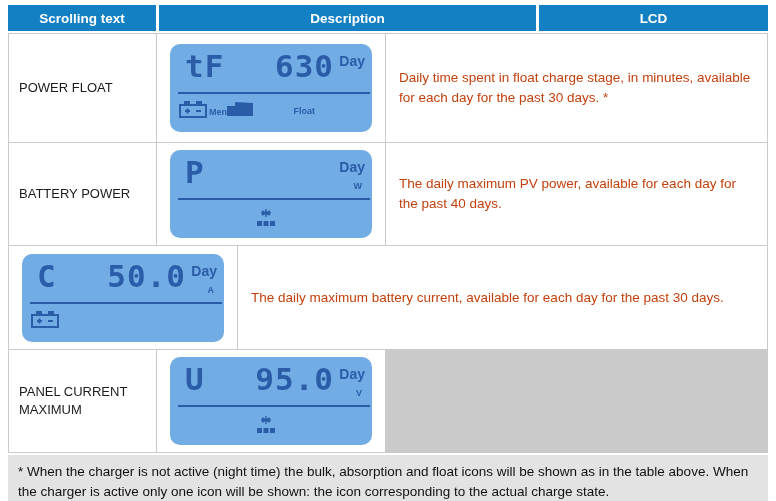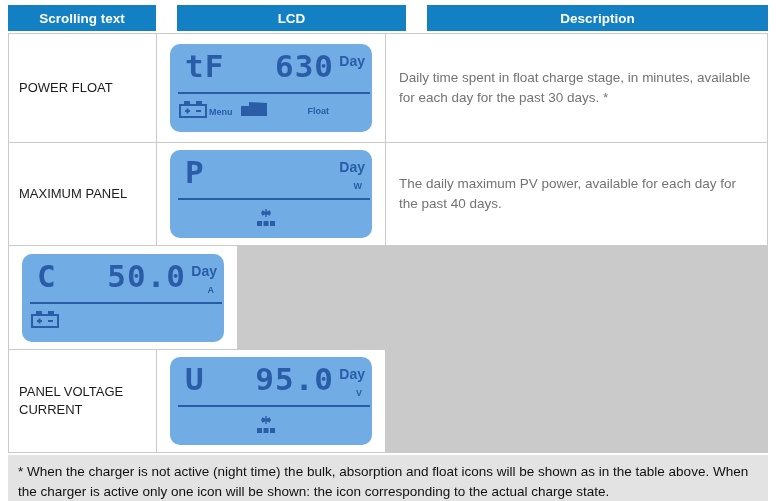--- a/index.html
+++ b/index.html
@@ -1,64 +1,64 @@
 <!DOCTYPE html>
 <html><head>
 <meta charset="utf-8">
 <style>
   * { box-sizing: border-box; margin: 0; padding: 0; }
   html,body { width: 776px; height: 501px; background:#fff; overflow:hidden; }
   body { font-family: "Liberation Sans", sans-serif; padding: 5px 8px 0 8px; }
 
   
-  .thead { display:flex; gap:21px; margin-bottom:2px;border-radius:8px; }
+  .thead { display:flex; gap:3px; margin-bottom:2px;border-radius:8px; }
   .th { background:#1380C4; color:#fff; font-weight:bold; font-size:13.5px;
         height:26px; display:flex; align-items:center; justify-content:center; }
   .th.c1 { width:148px; }
   .th.c2 { width:229px; }
   .th.c3 { flex:1; }
 
   
   .tbody { border:1px solid #cacaca; background:#cacaca; display:flex; flex-direction:column; gap:1px; }
   .row { display:flex; gap:1px; background:#cacaca; }
   .cell { background:#fff; display:flex; align-items:center; }
   .c1cell { width:147px; padding:6px 6px 6px 10px; font-size:13px; color:#1c1c1c; line-height:1.35; }
   .c2cell { width:228px; justify-content:center; }
-  .c3cell { flex:1; padding:6px 14px 6px 13px; font-size:13.5px; color:#737373; line-height:1.45; }
+  .c3cell { flex:1; padding:6px 14px 6px 13px; font-size:13.5px; color:#c2410c; line-height:1.45; }
   .h110 { height:108px; } .h103 { height:102px; } .h104 { height:103px; }
 
   
   .lcd { position:relative; width:202px; height:88px; background:#72ACE4; border-radius:10px; }
   .seg { position:absolute; top:7px; font-family:"DejaVu Sans Mono", monospace;
          font-weight:bold; font-size:31px; line-height:1; color:#2A5CA8; letter-spacing:1px; }
   .seg.prefix { left:15px; }
   .seg.value  { right:38px; }
   .lcd-day  { position:absolute; top:9px;  right:7px;  font-size:14px; font-weight:bold; color:#2A5CA8; }
   .lcd-unit { position:absolute; top:31px; right:10px; font-size:9px; font-weight:bold; color:#2A5CA8; }
   .lcd-line { position:absolute; top:48px; left:8px; right:2px; height:2px; background:#2A5CA8; }
   .icons { position:absolute; left:0; right:0; top:53px; bottom:0; }
   .icon-blk { position:absolute; display:flex; align-items:center; gap:1px; }
   .icon-blk .lbl { font-size:9px; font-weight:bold; color:#2A5CA8; }
   .pos-left  { left:8px; top:3px; }
-  .pos-right { right:43px; top:3px;gap:40px; }
+  .pos-right { right:57px; top:3px;gap:40px; }
   .pos-mid   { left:42%; top:5px; }
   svg .st { stroke:#2A5CA8; stroke-width:2; fill:none; }
   svg .fl { fill:#2A5CA8; }
 
   
   .footnote { margin-top:2px; background:#E3E3E3; padding:7px 10px 8px 10px;
               font-size:13.5px; color:#111; line-height:1.5; }
 </style>
 </head>
 <body>
 
 <div class="thead">
   <div class="th c1">Scrolling text</div>
+  <div class="th c3">Description</div>
   <div class="th c2">LCD</div>
-  <div class="th c3">Description</div>
 </div>
 
 <div class="tbody">
 
   <div class="row h110">
     <div class="cell c1cell">
       <span>POWER FLOAT</span>
     </div>
     <div class="cell c2cell">
       <div class="lcd">
@@ -90,21 +90,21 @@
         </div>
       </div>
     </div>
     <div class="cell c3cell">
       <span>Daily time spent in float charge stage, in minutes, available for each day for the past 30 days. *</span>
     </div>
   </div>
 
   <div class="row h103">
     <div class="cell c1cell">
-      <span>MAXIMUM PANEL</span>
+      <span>BATTERY POWER</span>
     </div>
     <div class="cell c2cell">
       <div class="lcd">
         <span class="seg prefix">P</span>
         <span class="lcd-day">Day</span>
         <span class="lcd-unit">W</span>
         <div class="lcd-line"></div>
         <div class="icons">
           <div class="icon-blk pos-mid">
             <span>
@@ -139,25 +139,28 @@
                 <rect class="st" x="2" y="5" width="26" height="12"></rect>
                 <rect class="fl" x="6" y="1" width="6" height="4"></rect>
                 <rect class="fl" x="18" y="1" width="6" height="4"></rect>
                 <path class="st" d="M7 11 h5 M9.5 8.5 v5 M18 11 h5"></path>
               </svg>
             </span>
           </div>
         </div>
       </div>
     </div>
+    <div class="cell c3cell">
+      <span>The daily maximum battery current, available for each day for the past 30 days.</span>
+    </div>
   </div>
 
   <div class="row h103">
     <div class="cell c1cell">
-      <span>PANEL VOLTAGE CURRENT</span>
+      <span>PANEL CURRENT MAXIMUM</span>
     </div>
     <div class="cell c2cell">
       <div class="lcd">
         <span class="seg prefix">U</span>
         <span class="seg value">95.0</span>
         <span class="lcd-day">Day</span>
         <span class="lcd-unit">V</span>
         <div class="lcd-line"></div>
         <div class="icons">
           <div class="icon-blk pos-mid">

